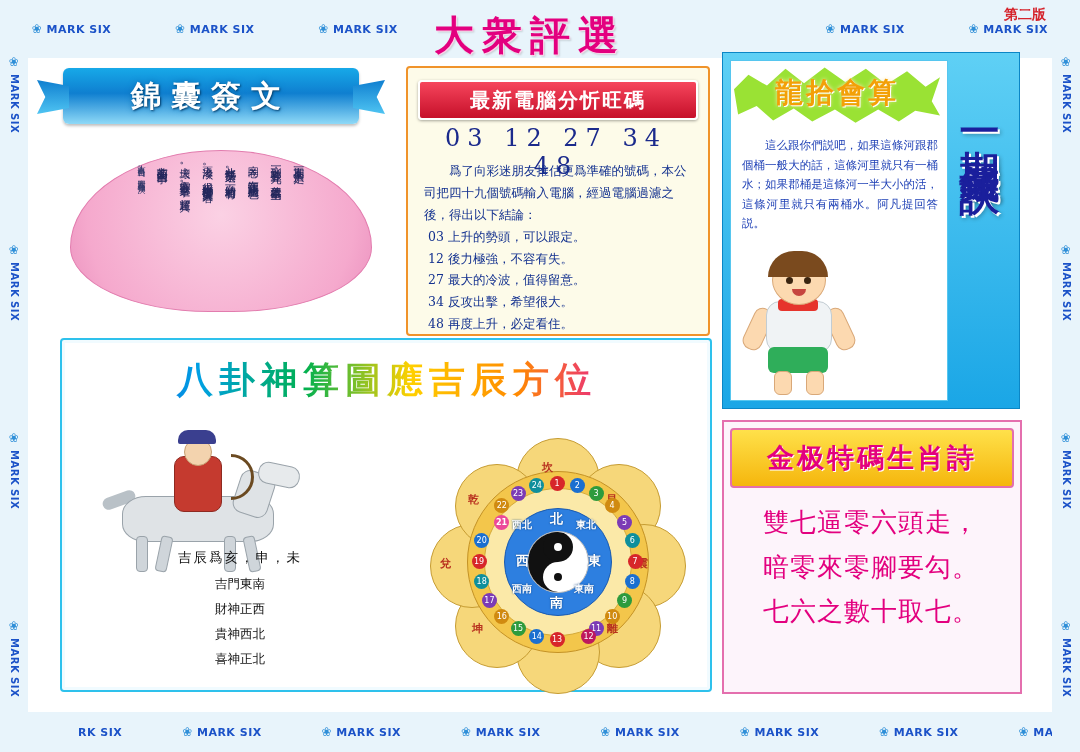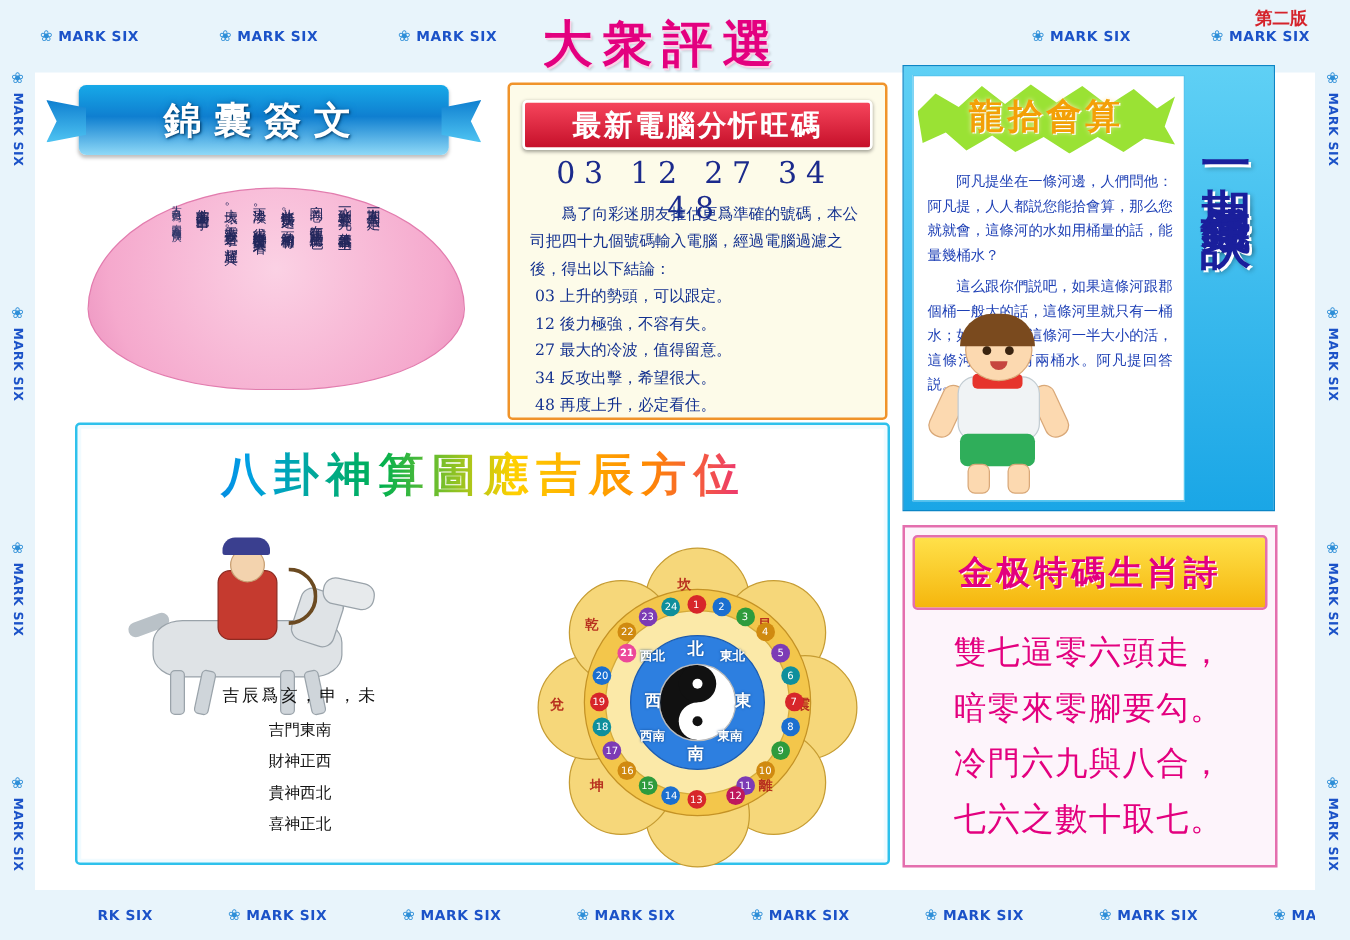--- a/index.html
+++ b/index.html
@@ -89,21 +89,21 @@
   
   .midbox{
     position:absolute;left:406px;top:66px;width:300px;height:266px;
     background:#fdfbe9;border:2px solid #f0932a;border-radius:4px;
   }
   .midbox-title{
     position:absolute;left:418px;top:80px;width:276px;height:36px;
     background:linear-gradient(180deg,#f6455c,#c6102a);
     border:2px solid #fff;border-radius:4px;
     display:flex;align-items:center;justify-content:center;
-    color:#fff;font-weight:bold;font-size:23px;letter-spacing:2px;
+    color:#fff;font-weight:bold;font-size:20px;letter-spacing:2px;
     font-family:"DejaVu Serif","Liberation Serif",serif;
     box-shadow:0 1px 3px rgba(0,0,0,.35);
     text-align:right;
   }
   .midnums{
     position:absolute;left:418px;top:124px;width:276px;
     text-align:center;color:#1b2a8c;font-size:24px;letter-spacing:7px;
     font-family:"DejaVu Serif","Liberation Serif",serif;
   }
   .midtext{
@@ -396,21 +396,20 @@
     <div class="li">27 最大的冷波，值得留意。</div>
     <div class="li">34 反攻出擊，希望很大。</div>
     <div class="li">48 再度上升，必定看住。</div>
   </div>
 
   <div class="rt"></div>
   <div class="rt-inner"></div>
   <div class="starburst"></div>
   <div class="starburst-text">龍拾會算</div>
   <div class="rt-story">
-    <div class="p">阿凡提坐在一條河邊，人們問他：阿凡提，人人都説您能拾會算，那么您就就會，這條河的水如用桶量的話，能量幾桶水？</div>
     <div class="p">這么跟你們説吧，如果這條河跟郡個桶一般大的話，這條河里就只有一桶水；如果郡桶是這條河一半大小的活，這條河里就只有兩桶水。阿凡提回答説。</div>
   </div>
   <div class="boy">
     <div class="arm l"></div>
     <div class="arm r"></div>
     <div class="body"></div>
     <div class="collar"></div>
     <div class="shorts"></div>
     <div class="leg l"></div>
     <div class="leg r"></div>
@@ -510,17 +509,16 @@
       <div class="bg-num" style="left: 62.3457px; top: 52.3457px; background: rgb(208, 138, 16);">22</div>
       <div class="bg-num" style="left: 78.5px; top: 39.95px; background: rgb(124, 59, 181);">23</div>
       <div class="bg-num" style="left: 97.3121px; top: 32.1578px; background: rgb(15, 143, 156);">24</div>
     </div>
 
   <div class="rb"></div>
   <div class="rb-title">金极特碼生肖詩</div>
   <div class="rb-poem">
     <div>雙七逼零六頭走，</div>
     <div>暗零來零腳要勾。</div>
-    <div>冷門六九與八合，</div>
     <div>七六之數十取七。</div>
   </div>
 
 </div>
 
 </body></html>

